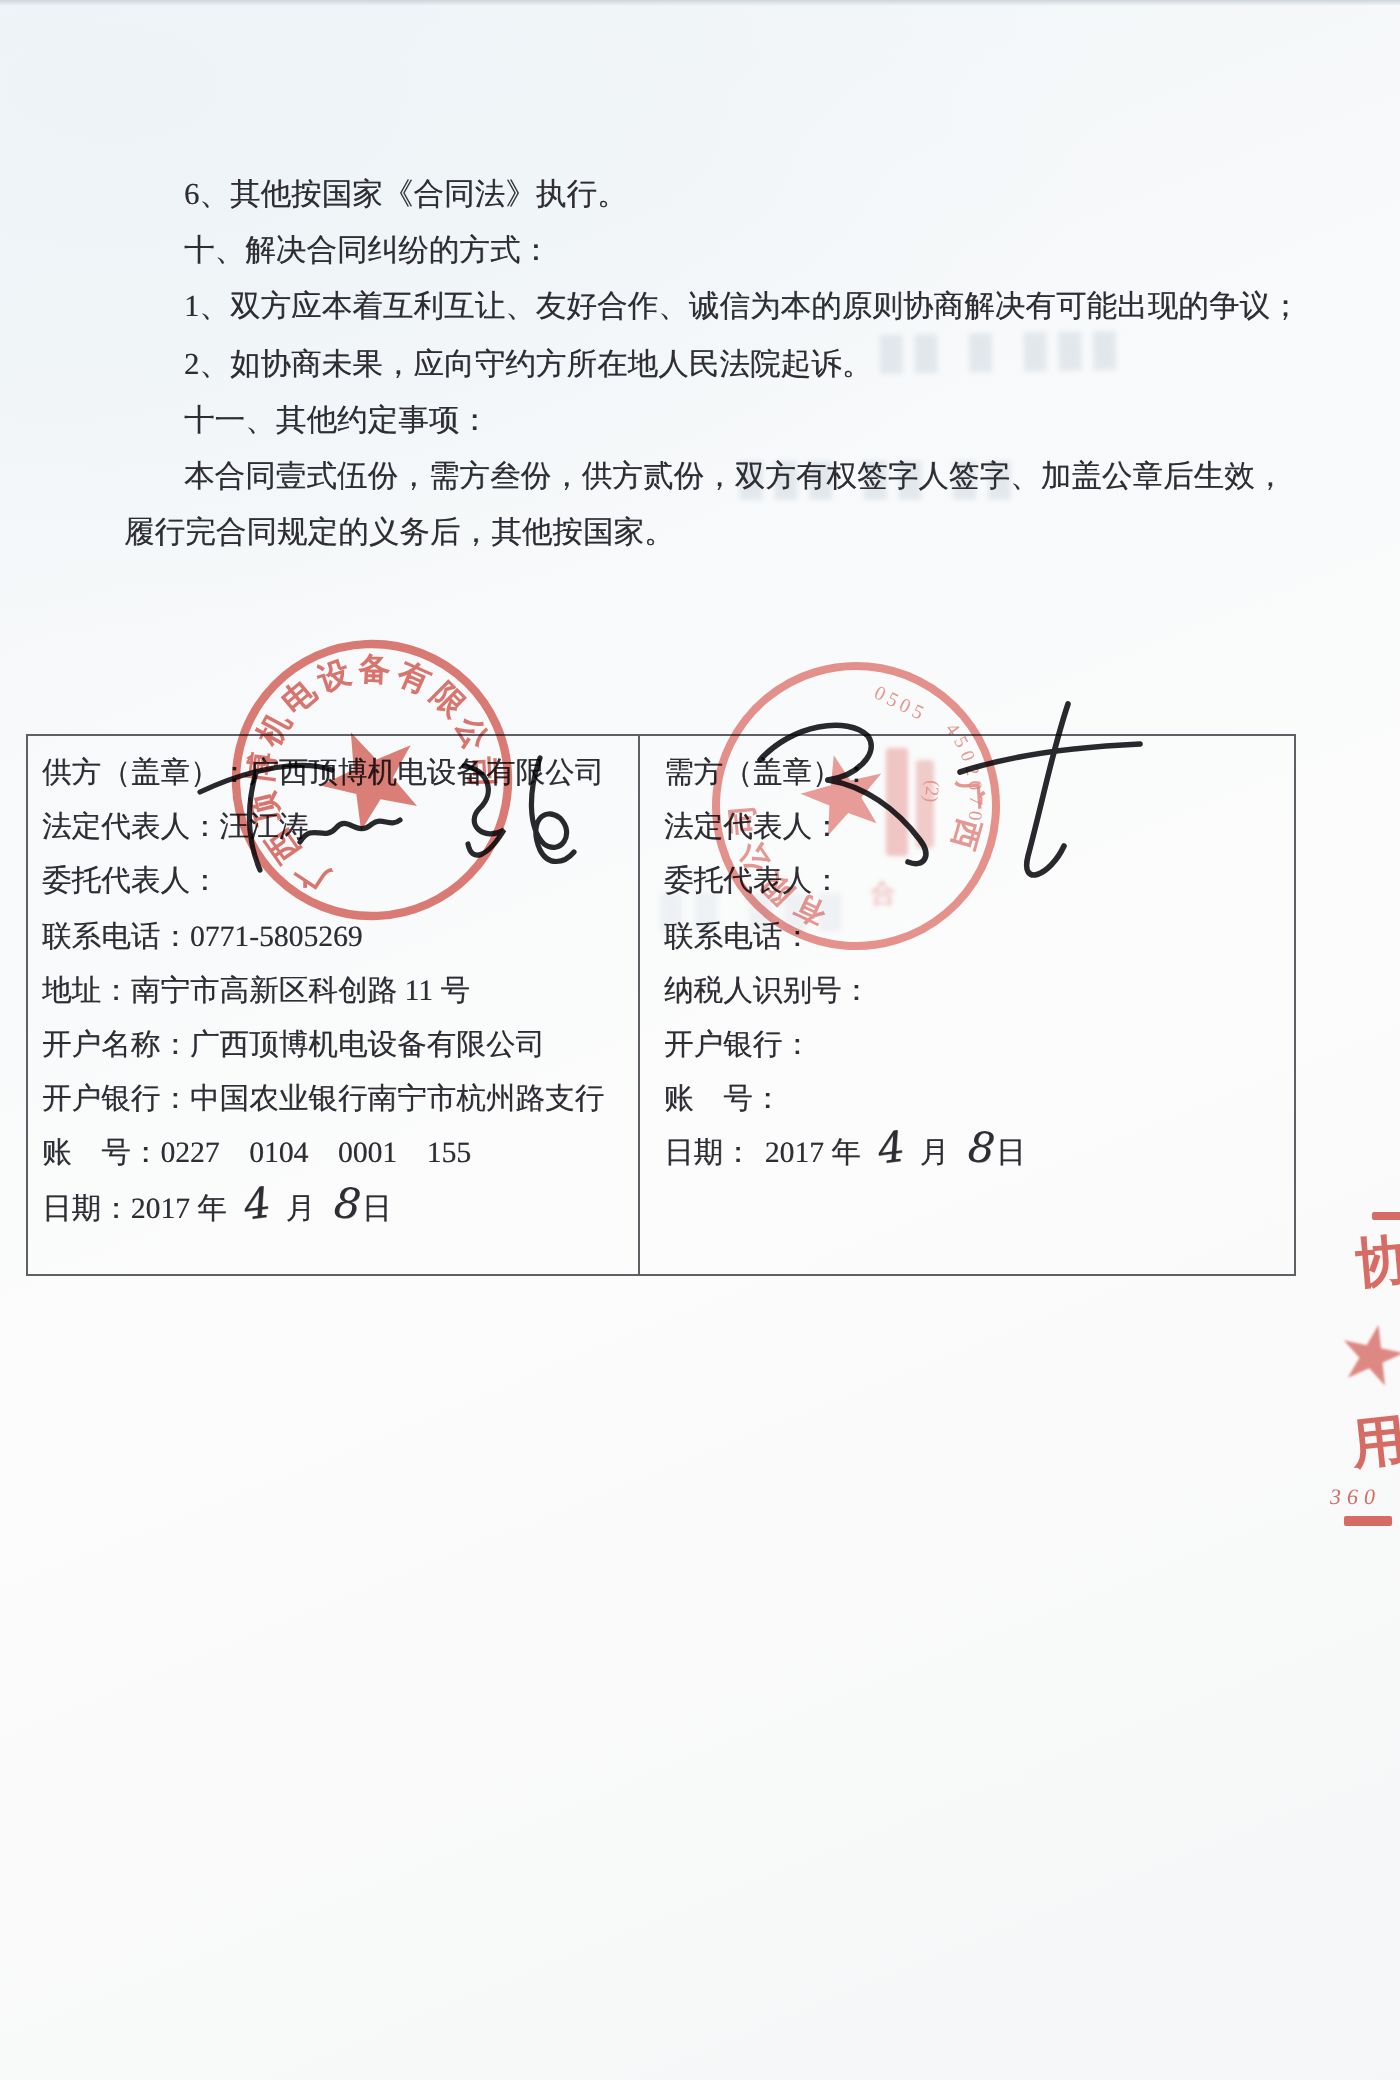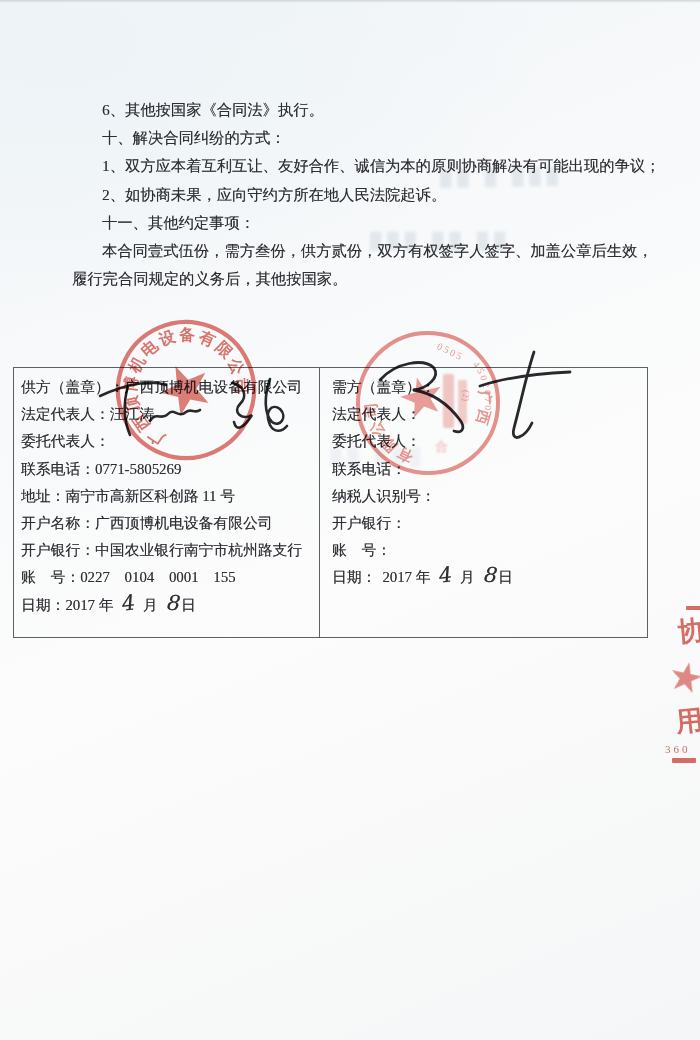--- a/index.html
+++ b/index.html
@@ -7,21 +7,21 @@
     position:relative; width:700px; height:1040px; overflow:hidden;
     background:
       radial-gradient(ellipse 900px 500px at 8% 4%, #edf3f7 0%, rgba(237,243,247,0) 55%),
       linear-gradient(158deg,#f1f5f8 0%, #f7f9fa 28%, #fcfcfc 55%, #f5f6f7 100%);
     font-family:"Liberation Serif","DejaVu Serif",serif;
     color:#2d2d33;
   }
   .top-edge{position:absolute;left:0;top:0;width:700px;height:3px;
     background:linear-gradient(#ced5da,rgba(206,213,218,0));}
   
-  .body-text{position:absolute;left:62px;top:96px;width:586px;margin-left:10px;}
+  .body-text{position:absolute;left:62px;top:84px;width:586px;}
   .line{margin:0;font-size:15.3px;line-height:28.2px;white-space:nowrap;
     text-shadow:0.2px 0.2px 0 rgba(40,40,45,.5);}
   .line.indent{padding-left:30px;}
   
   .ghost{position:absolute;color:#aebccb;opacity:.28;filter:blur(1.4px);
     font-size:16px;letter-spacing:6px;pointer-events:none;white-space:nowrap;}
   
   .sig-table{position:absolute;left:13px;top:331px;width:633px;height:269px;
     border:1.4px solid #5d6065;display:flex;margin-top:36px;}
   .cell{box-sizing:border-box;}
@@ -34,21 +34,21 @@
   .hw-month{transform:rotate(-7deg);margin:0 7px 0 9px;}
   .hw-day{transform:rotate(5deg);margin:0 1px 0 9px;}
   
   .stamp{position:absolute;mix-blend-mode:multiply;opacity:.9;}
   .sig{position:absolute;mix-blend-mode:multiply;}
   
   .edge-seal{position:absolute;left:660px;top:600px;width:40px;height:178px;
     color:#d6544b;mix-blend-mode:multiply;opacity:.85;filter:blur(.3px);}
   .es-bar{position:absolute;background:currentColor;border-radius:1px;}
   .es-char{position:absolute;font-size:27px;font-weight:bold;color:currentColor;line-height:1;}
-  .es-digits{position:absolute;font-size:11px;letter-spacing:3px;color:currentColor;}
+  .es-digits{position:absolute;font-size:11px;letter-spacing:3px;color:currentColor;font-style:italic;}
   .es-star{position:absolute;font-size:40px;line-height:1;color:currentColor;opacity:.8;
     transform:rotate(12deg);filter:blur(.4px);}
   
   .page-footer{position:absolute;left:0;top:962px;width:652px;text-align:center;
     font-size:13px;letter-spacing:1.5px;color:#333;}
 </style>
 </head>
 <body>
 
 <div class="page">

